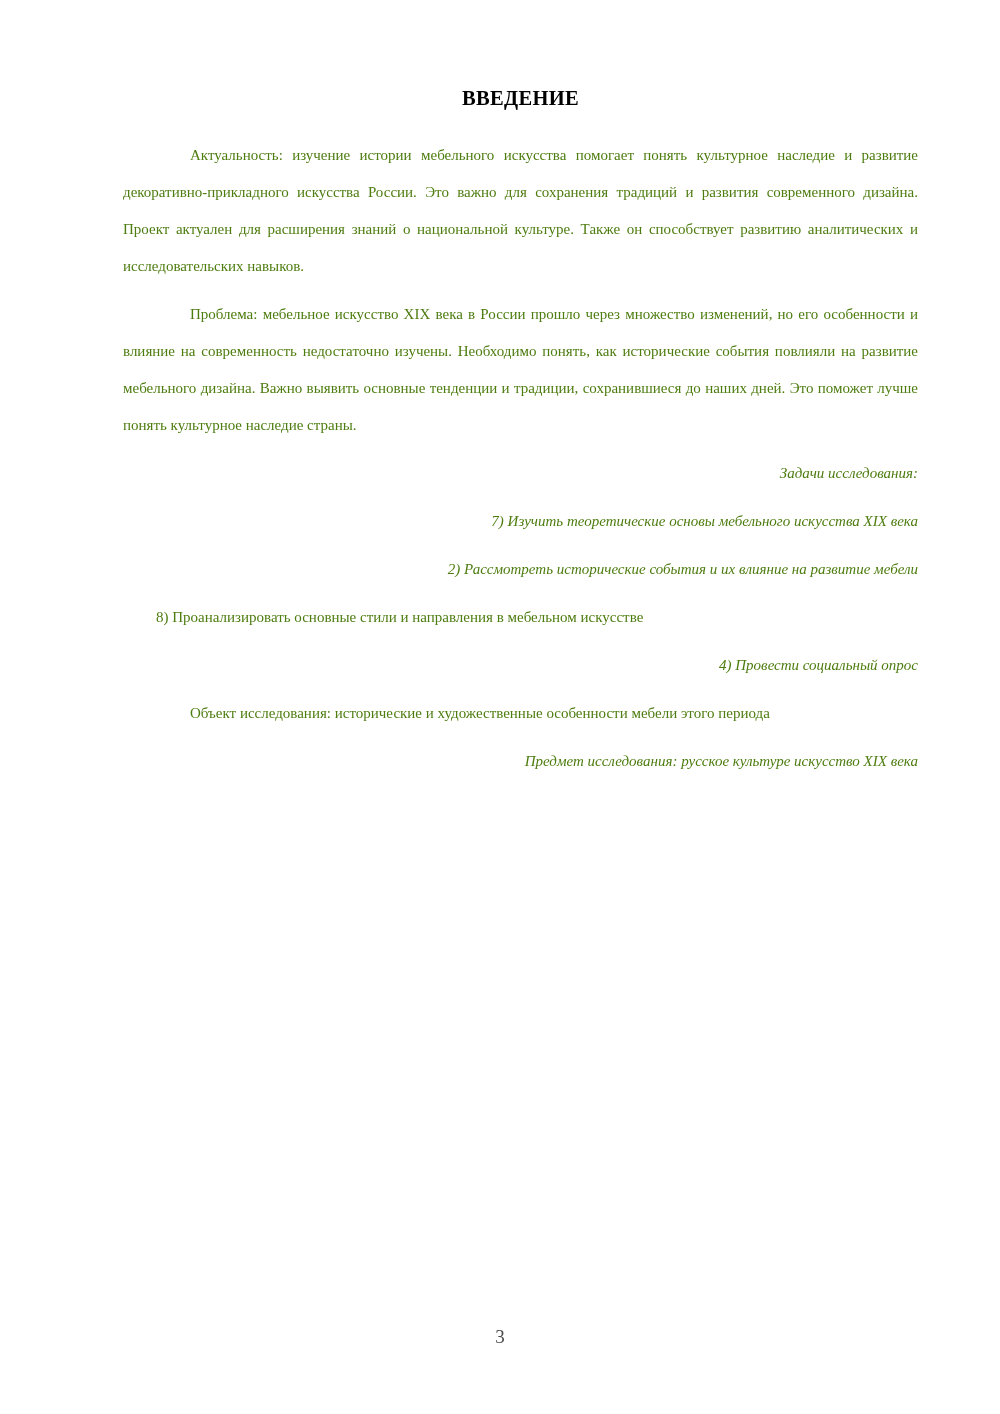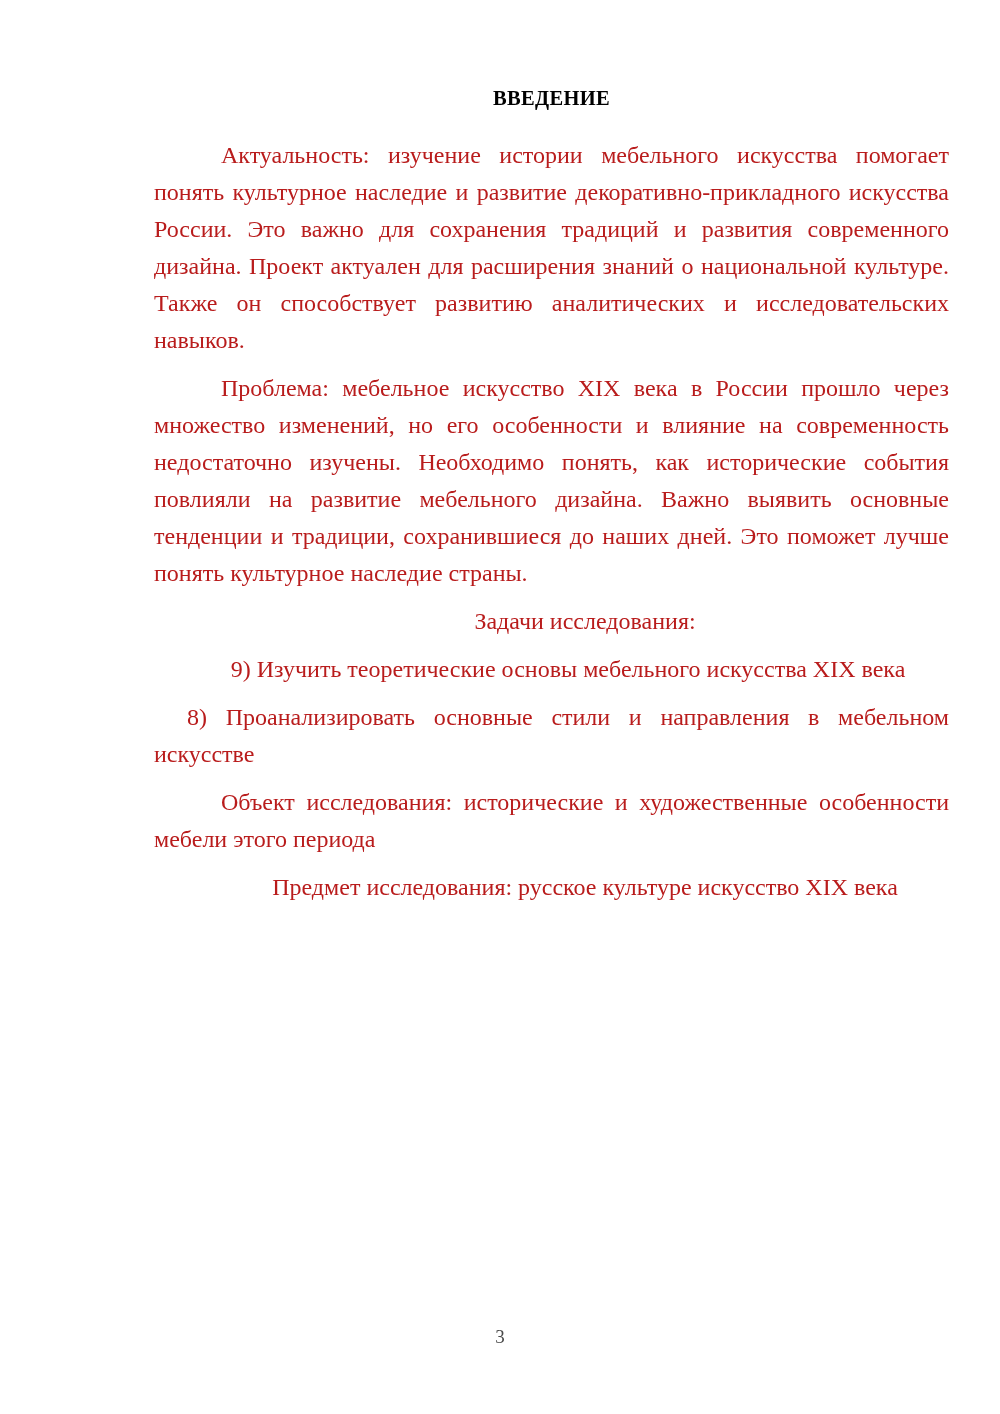--- a/index.html
+++ b/index.html
@@ -12,53 +12,54 @@
     position: relative;
     width: 1000px;
     height: 1414px;
     margin: 0 auto;
     background: #ffffff;
     box-sizing: border-box;
     overflow: hidden;
   }
   .content {
     position: absolute;
-    left: 154px;
+    left: 123px;
     top: 86px;
     width: 795px;
   }
   .doc-title {
     font-family: "Liberation Serif", "DejaVu Serif", serif;
     font-size: 20.5px;
     font-weight: bold;
     color: #000000;
     text-align: center;
     letter-spacing: 0.3px;
     margin: 0 0 26px 0;
     line-height: 1.2;
   }
   p.para {
     font-family: "Liberation Serif", "DejaVu Serif", serif;
-    font-size: 24px;
-    color: #b91c1c;
+    font-size: 15px;
+    color: #4d7c0f;
     line-height: 37px;
     margin: 0 0 11px 0;
     text-align: justify;
     text-justify: inter-word;
     -webkit-hyphens: none;
     hyphens: none;
   }
   p.para.indent {
     text-indent: 67px;
   }
   p.para.list-item {
     text-indent: 33px;
   }
   p.para.nojust {
-    text-align: center;
+    text-align: right;
+    font-style: italic;
   }
   p.para:last-of-type {
     margin-bottom: 0;
   }
   .page-number {
     position: absolute;
     left: 0;
     right: 0;
     top: 1326px;
     text-align: center;
@@ -76,25 +77,27 @@
 
     <h1 class="doc-title">ВВЕДЕНИЕ</h1>
 
     <p class="para indent">Актуальность: изучение истории мебельного искусства помогает понять культурное наследие и развитие декоративно-прикладного искусства России. Это важно для сохранения традиций и развития современного дизайна. Проект актуален для расширения знаний о национальной культуре. Также он способствует развитию аналитических и исследовательских навыков.</p>
 
     <p class="para indent">Проблема: мебельное искусство XIX века в России прошло через множество изменений, но его особенности и влияние на современность недостаточно изучены. Необходимо понять, как исторические события повлияли на развитие мебельного дизайна. Важно выявить основные тенденции и традиции, сохранившиеся до наших дней. Это поможет лучше понять культурное наследие страны.</p>
 
 
     <p class="para indent nojust">Задачи исследования:</p>
 
-    <p class="para list-item nojust">9) Изучить теоретические основы мебельного искусства XIX века</p>
+    <p class="para list-item nojust">7) Изучить теоретические основы мебельного искусства XIX века</p>
 
+    <p class="para list-item nojust">2) Рассмотреть исторические события и их влияние на развитие мебели</p>
 
     <p class="para list-item">8) Проанализировать основные стили и направления в мебельном искусстве</p>
 
+    <p class="para list-item nojust">4) Провести социальный опрос</p>
 
 
     <p class="para indent">Объект исследования: исторические и художественные особенности мебели этого периода</p>
 
     <p class="para indent nojust">Предмет исследования: русское культуре искусство XIX века</p>
 
 
   </div>
 
   <div class="page-number">3</div>

